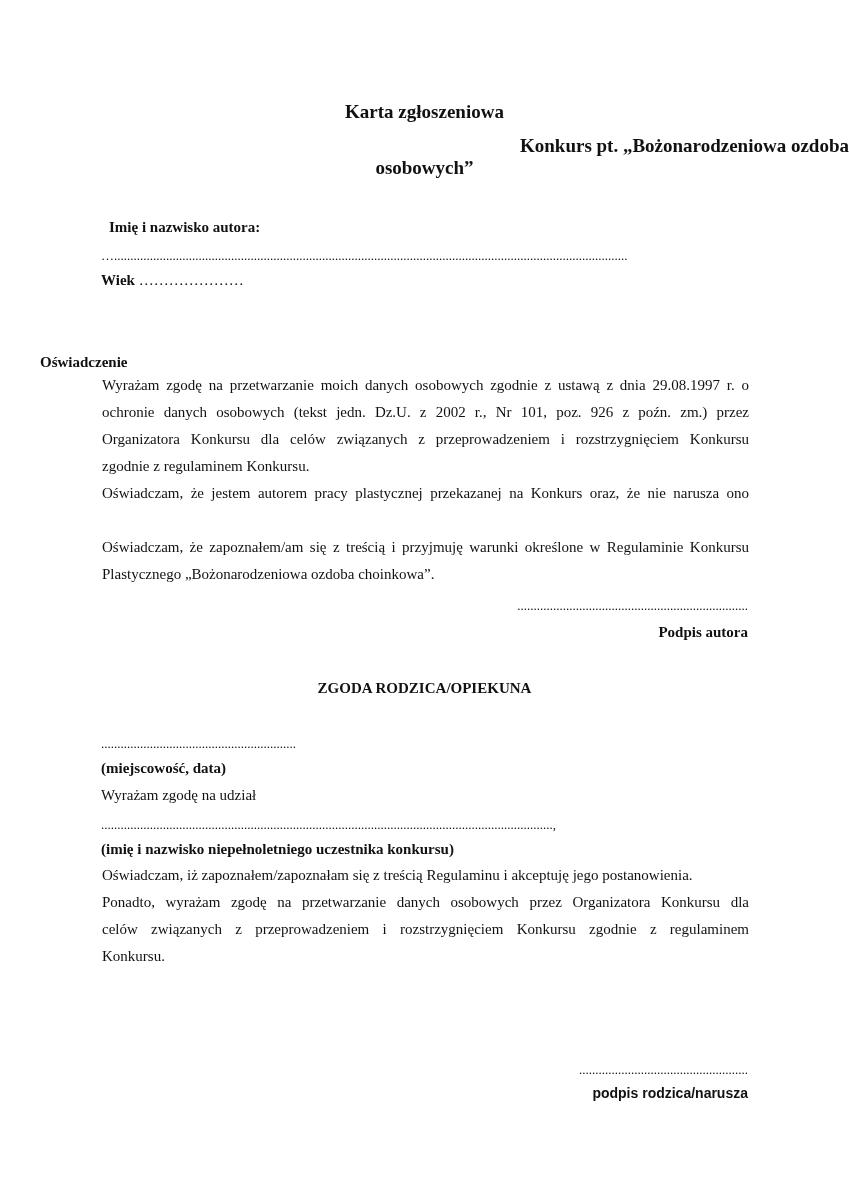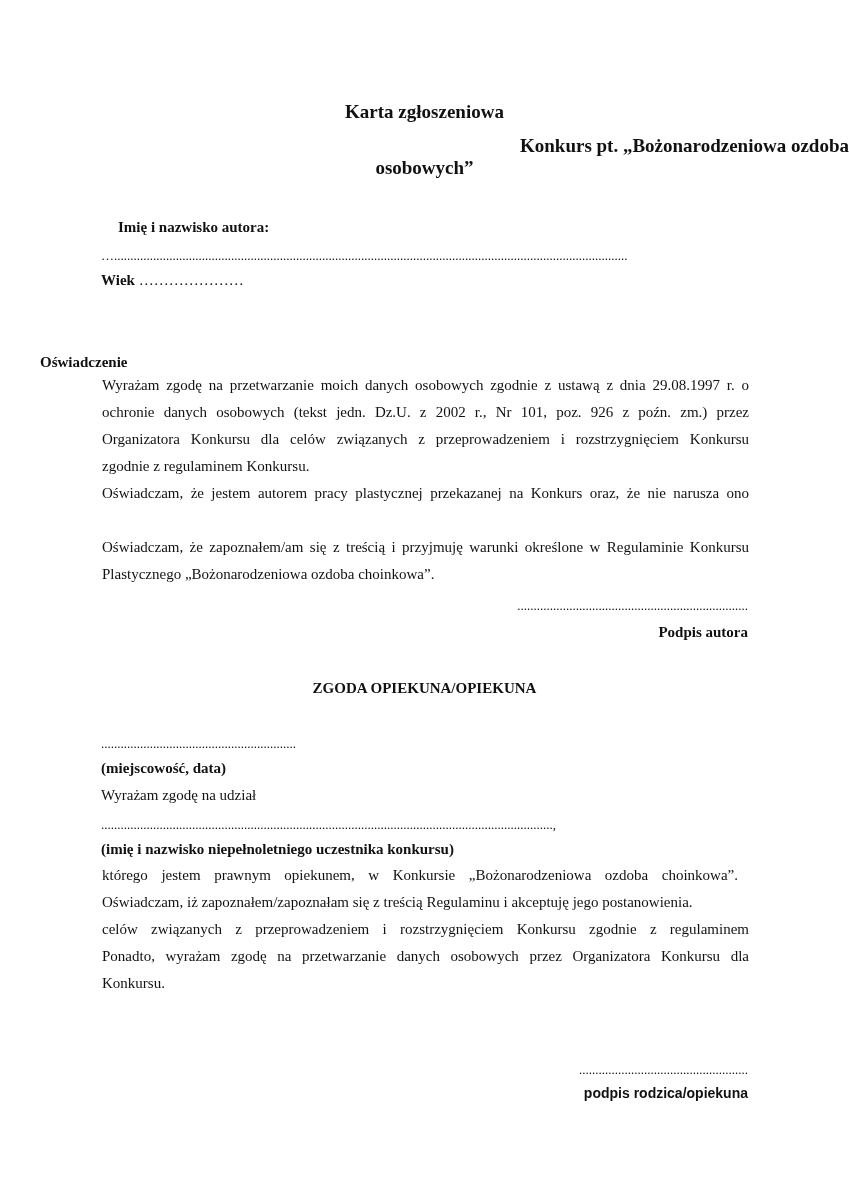--- a/index.html
+++ b/index.html
@@ -21,21 +21,21 @@
 </style>
 </head>
 <body>
 
 <div class="page">
 
   <div class="abs title" style="top:101px;">Karta zgłoszeniowa</div>
   <div class="abs subtitle" style="left:0; width:849px; top:135px; text-align:right; padding-left:0;">Konkurs pt. „Bożonarodzeniowa ozdoba</div>
   <div class="abs subtitle" style="left:0; width:849px; top:157px; text-align:center; padding-left:0;">osobowych”</div>
 
-  <div class="abs body bold" style="left:118px; top:219px;">Imię i nazwisko autora:</div>
+  <div class="abs body bold" style="left:109px; top:219px;">Imię i nazwisko autora:</div>
   <div class="abs dots" style="left:101px; top:248px; width:645px;">…..............................................................................................................................................................</div>
   <div class="abs body" style="left:101px; top:272px;">
     <span class="bold">Wiek</span>
     <span>…………………</span>
   </div>
 
   <div class="abs body bold" style="left:0; width:849px; top:354px;padding-left:40px;">Oświadczenie</div>
 
   <div class="para" style="top:372px;">
     <span class="jl">Wyrażam zgodę na przetwarzanie moich danych osobowych zgodnie z ustawą z dnia 29.08.1997 r. o</span>
@@ -47,32 +47,31 @@
     <span class="jl">Oświadczam, że jestem autorem pracy plastycznej przekazanej na Konkurs oraz, że nie narusza ono</span>
   </div>
   <div class="para" style="top:534px;">
     <span class="jl">Oświadczam, że zapoznałem/am się z treścią i przyjmuję warunki określone w Regulaminie Konkursu</span>
     <span class="ll">Plastycznego „Bożonarodzeniowa ozdoba choinkowa”.</span>
   </div>
 
   <div class="abs dots right" style="left:466px; width:282px; top:598px;">.......................................................................</div>
   <div class="abs body bold right" style="left:548px; width:200px; top:624px;">Podpis autora</div>
 
-  <div class="abs body bold" style="left:0; width:849px; text-align:center; top:680px;">ZGODA OPIEKUNA/OPIEKUNA</div>
+  <div class="abs body bold" style="left:0; width:849px; text-align:center; top:680px;">ZGODA RODZICA/OPIEKUNA</div>
 
   <div class="abs dots" style="left:101px; top:736px; width:245px;">............................................................</div>
   <div class="abs body bold" style="left:101px; top:760px;">(miejscowość, data)</div>
   <div class="abs body" style="left:101px; top:787px;">Wyrażam zgodę na udział</div>
   <div class="abs dots" style="left:101px; top:817px; width:545px;">...........................................................................................................................................,</div>
   <div class="abs body bold" style="left:101px; top:841px;">(imię i nazwisko niepełnoletniego uczestnika konkursu)</div>
 
   <div class="para" style="top:862px;">
-    <span class="jl" style="width:636px;">którego jestem prawnym opiekunem, w Konkursie „Bożonarodzeniowa ozdoba choinkowa”.</span>
     <span class="ll">Oświadczam, iż zapoznałem/zapoznałam się z treścią Regulaminu i akceptuję jego postanowienia.</span>
+    <span class="jl">Ponadto, wyrażam zgodę na przetwarzanie danych osobowych przez Organizatora Konkursu  dla</span>
     <span class="jl">celów związanych z przeprowadzeniem i rozstrzygnięciem Konkursu zgodnie z regulaminem</span>
-    <span class="jl">Ponadto, wyrażam zgodę na przetwarzanie danych osobowych przez Organizatora Konkursu  dla</span>
     <span class="ll">Konkursu.</span>
   </div>
 
   <div class="abs dots right" style="left:540px; width:208px; top:1062px;">....................................................</div>
-  <div class="abs sans bold right" style="left:548px; width:200px; top:1085px; font-size:14px;">podpis rodzica/opiekuna</div>
+  <div class="abs sans bold right" style="left:548px; width:200px; top:1085px; font-size:14px;">podpis rodzica/narusza</div>
 
 </div>
 
 </body></html>

